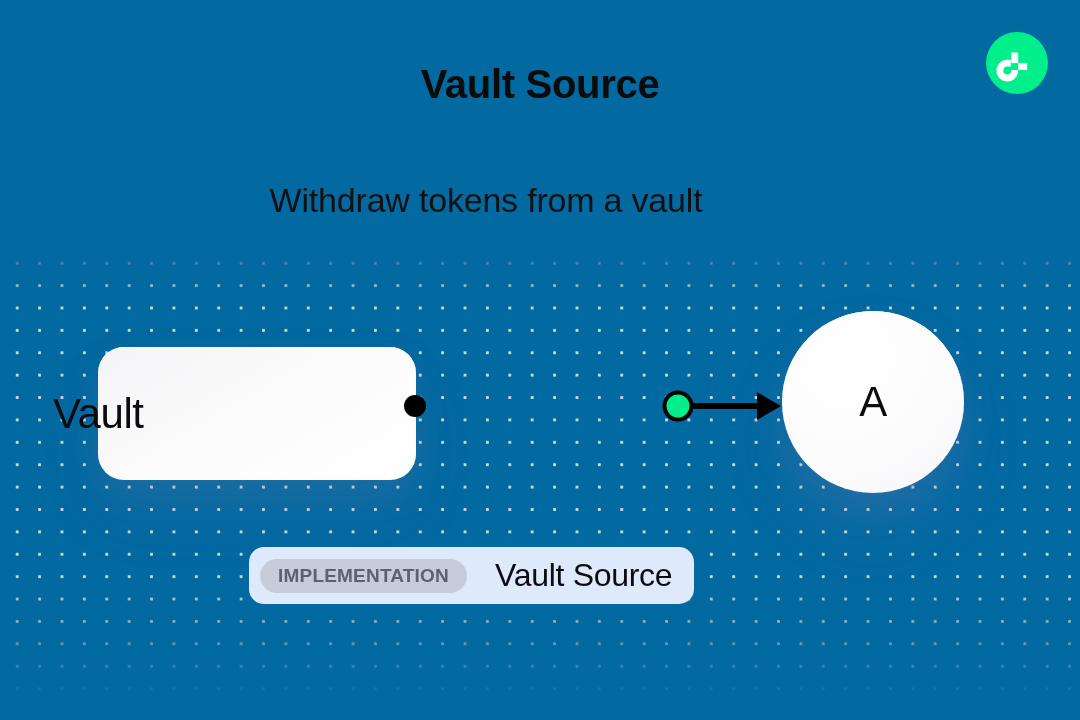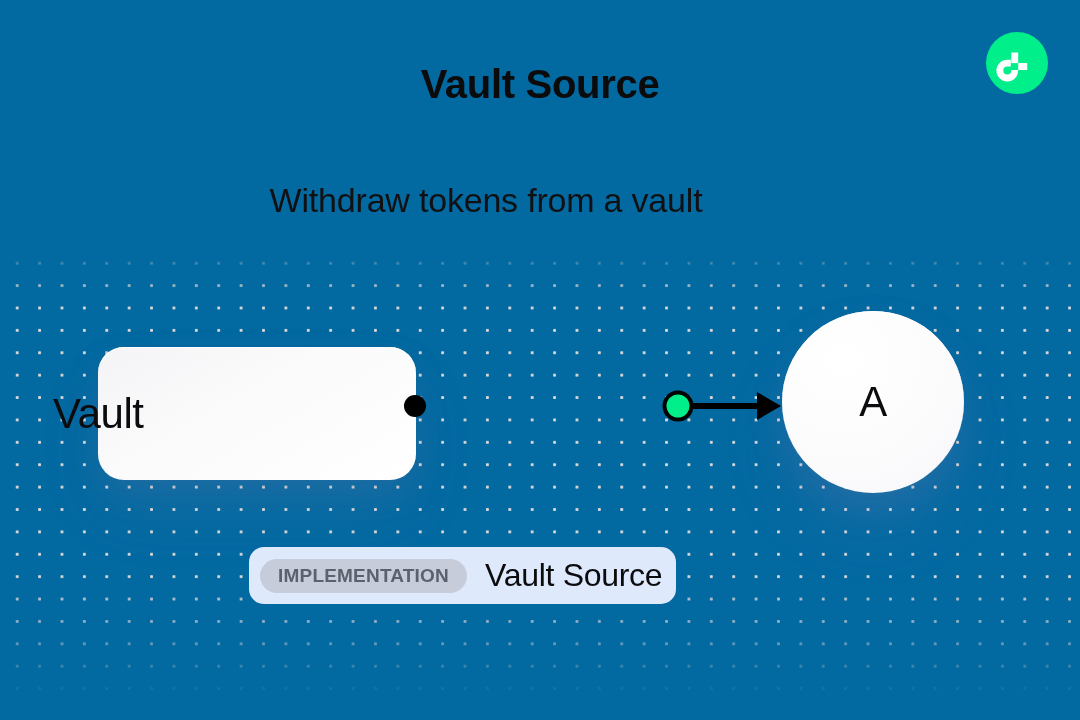--- a/index.html
+++ b/index.html
@@ -135,26 +135,26 @@
     pointer-events: none;
     overflow: visible;
   }
 
   
   #implementation-badge {
     position: absolute;
     left: 249px;
     top: 547px;
     height: 57px;
-    padding: 0 14px 0 11px;
+    padding: 0 22px 0 11px;
     border-radius: 15px;
     background: #deeafc;
     display: flex;
     align-items: center;
-    gap: 18px;
+    gap: 28px;
   }
   #badge-pill {
     background: #c6ccda;
     color: #5c616d;
     border-radius: 999px;
     padding: 7px 18px 8px 18px;
     font-size: 19px;
     font-weight: 700;
     letter-spacing: 0.2px;
     line-height: 1;

